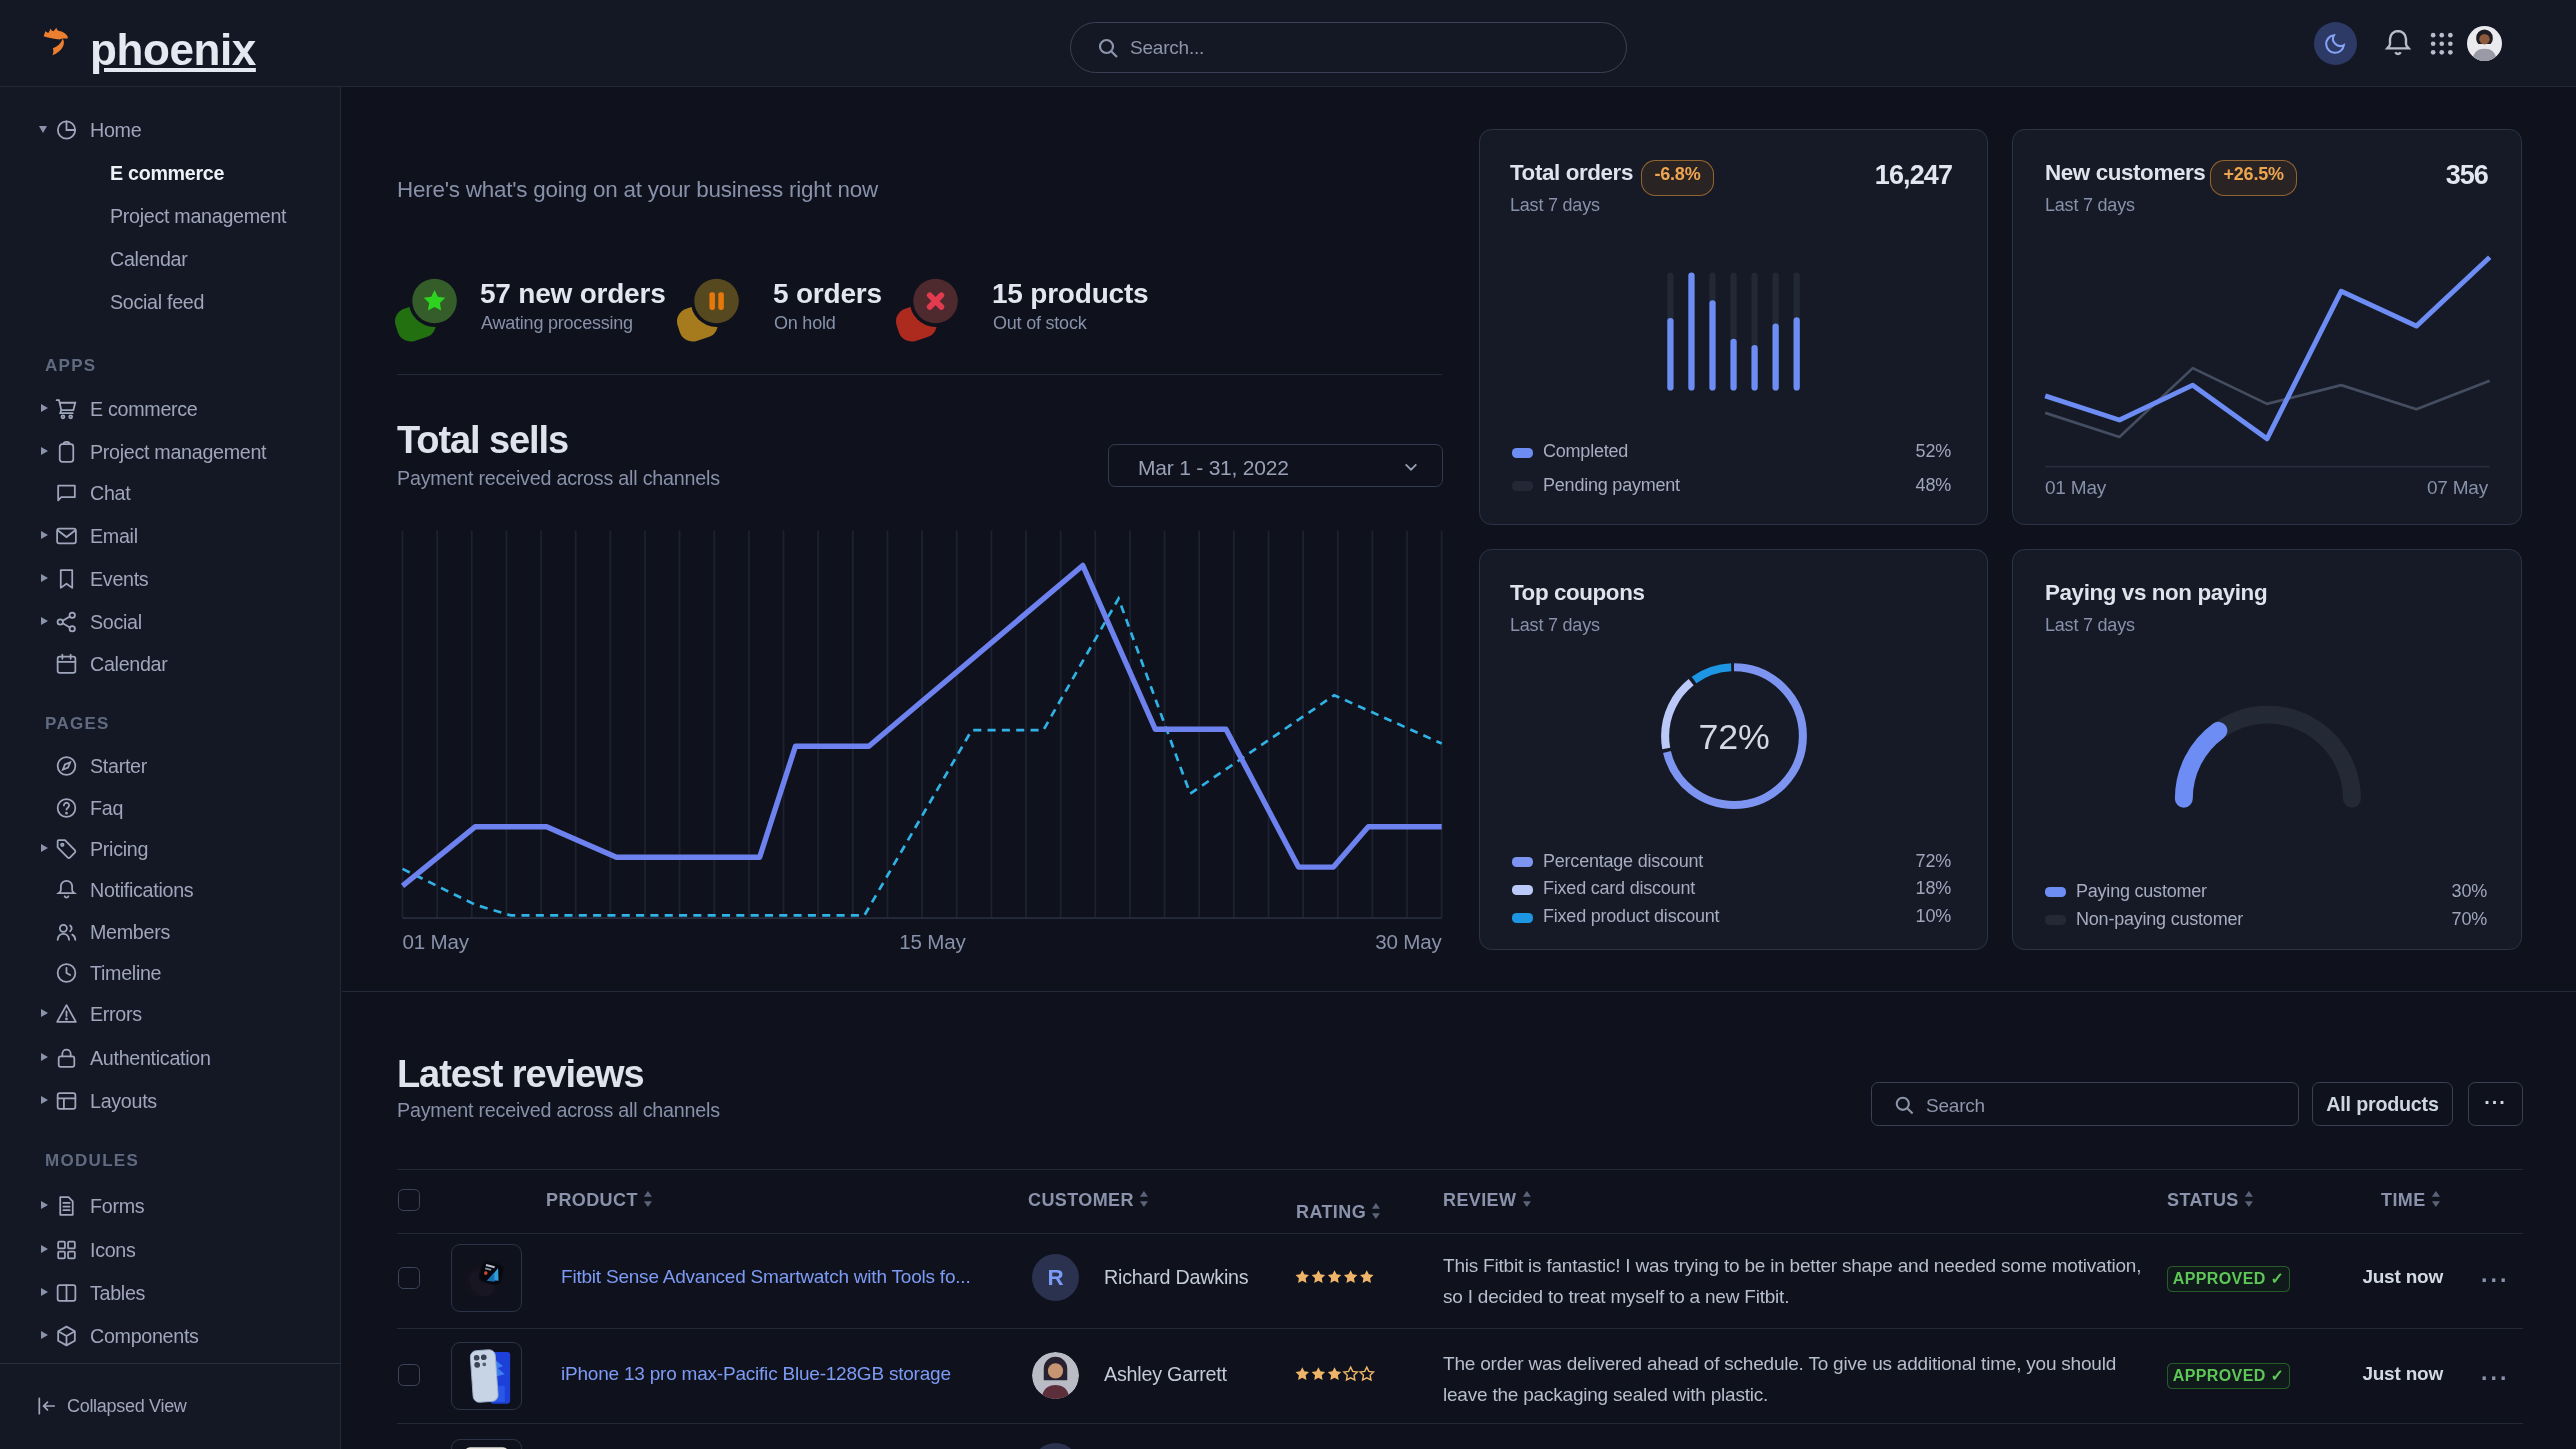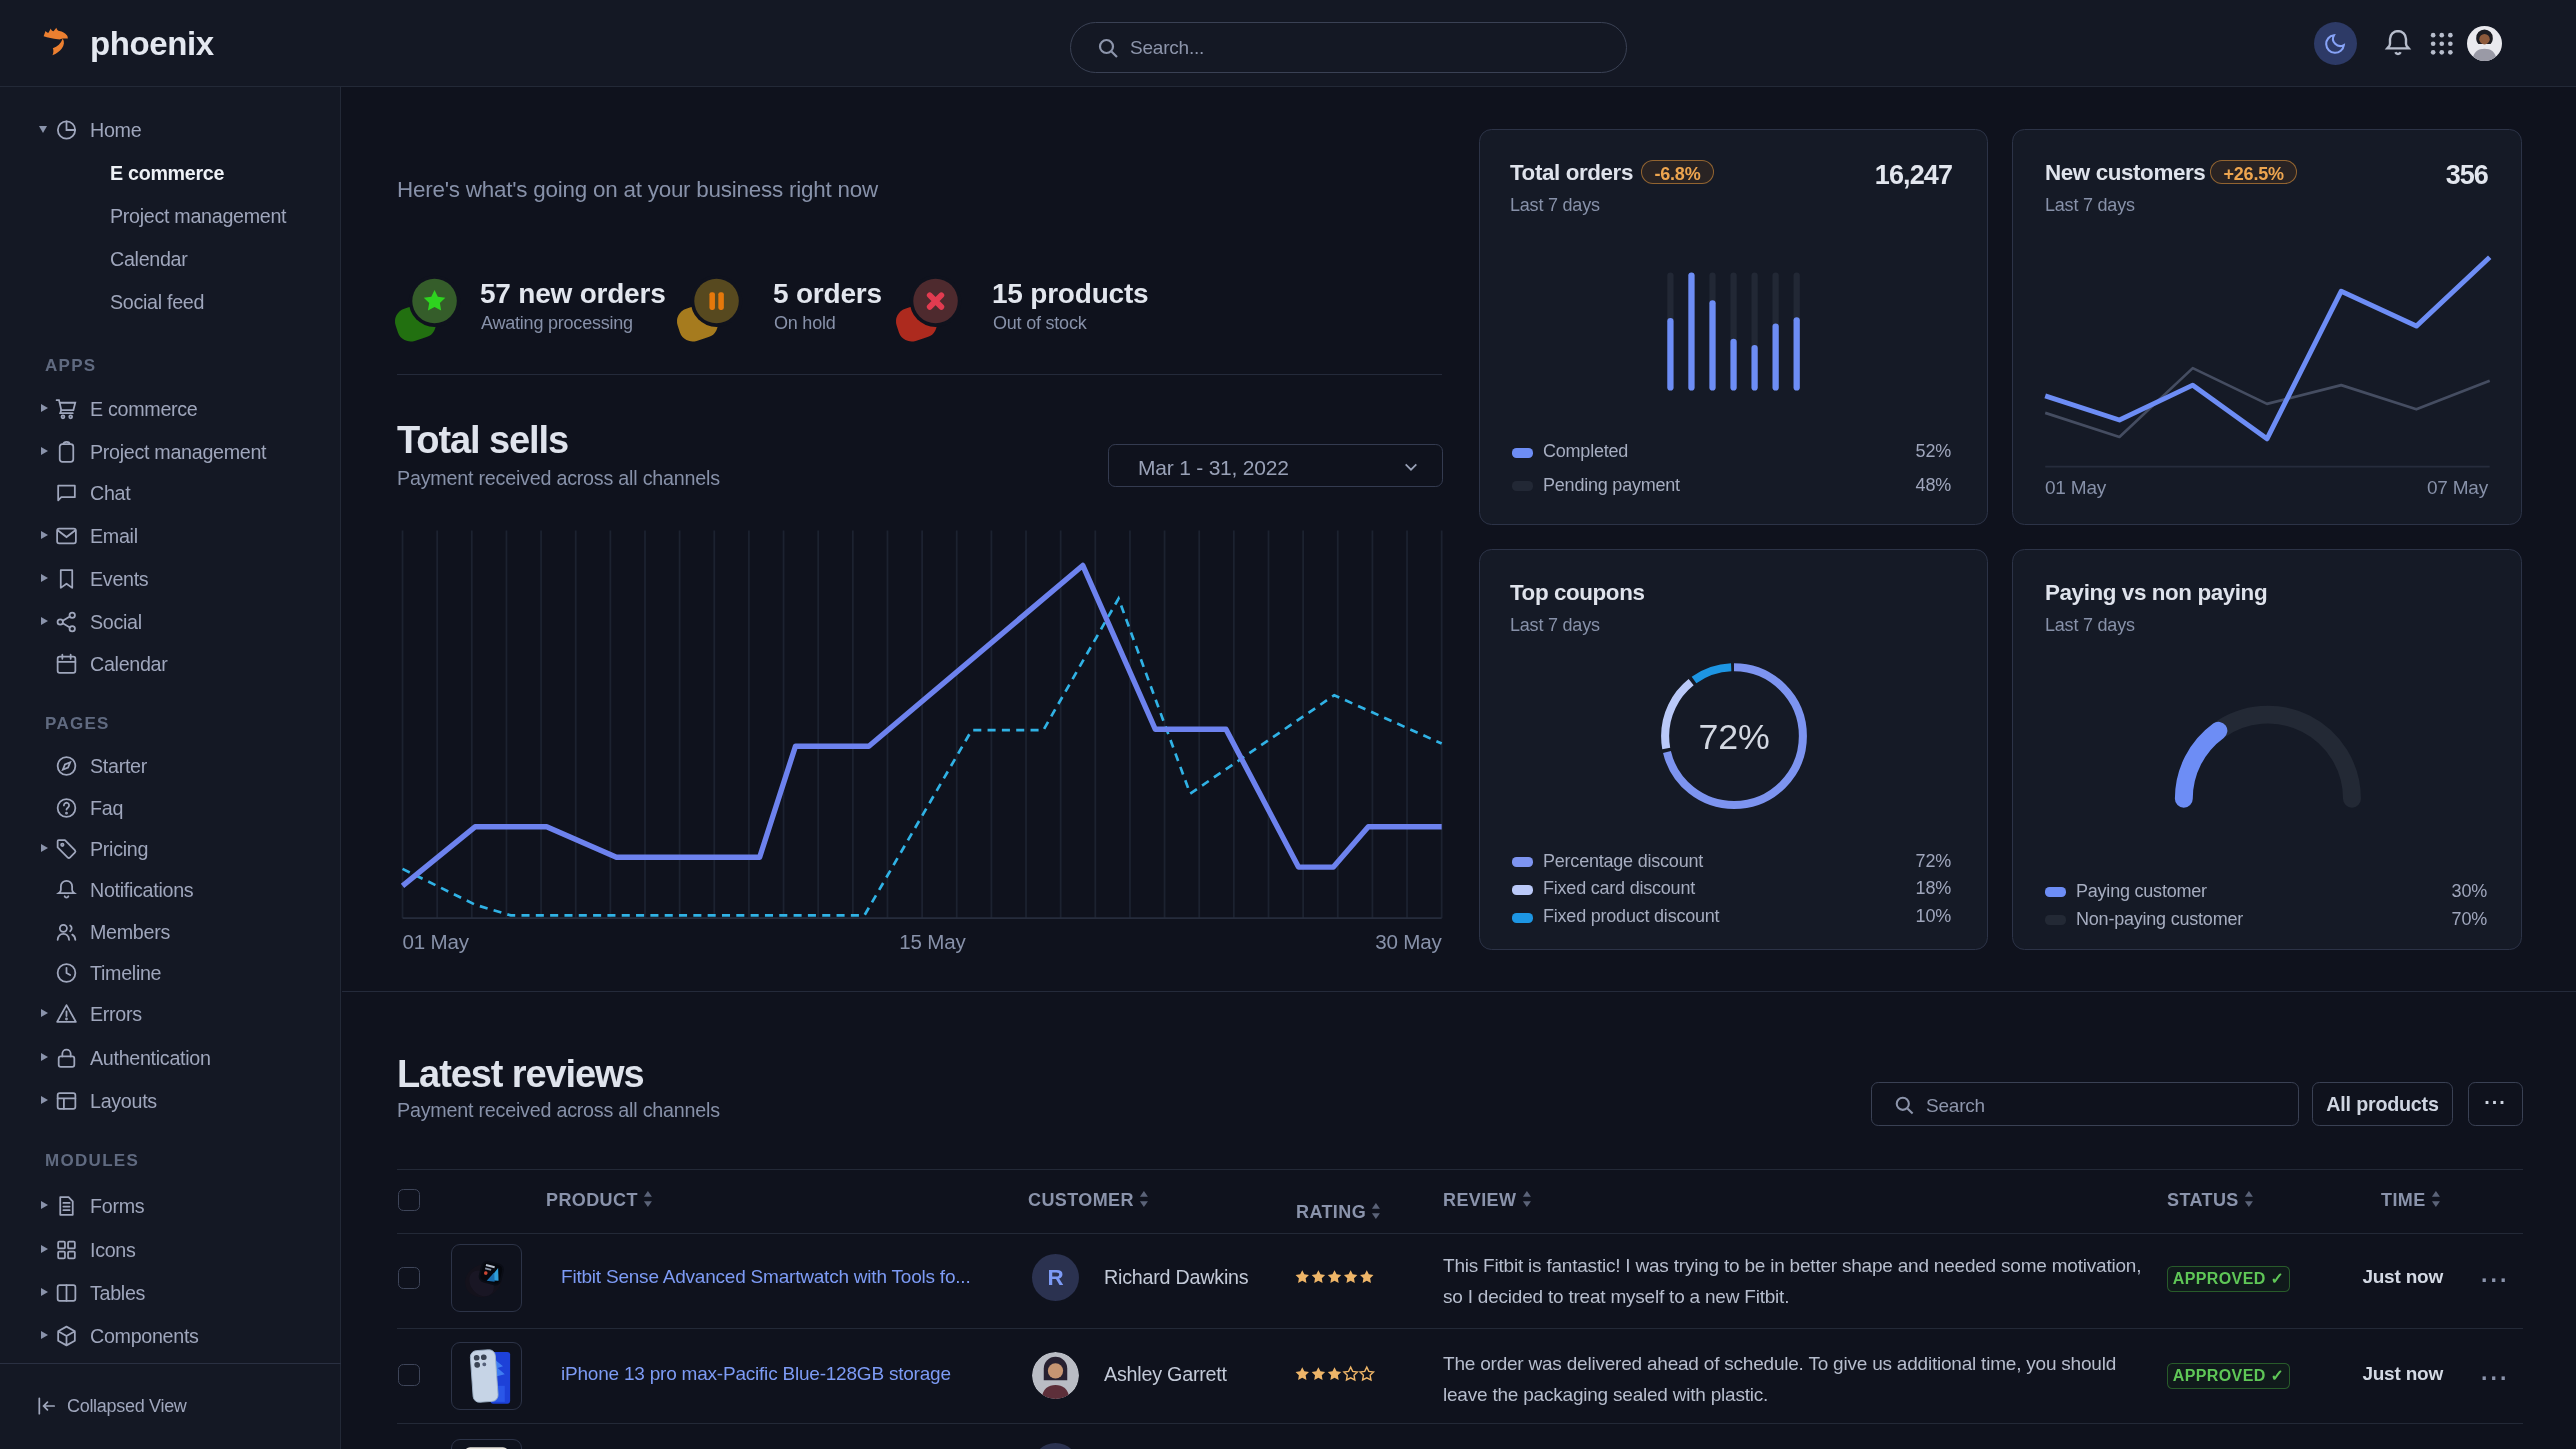--- a/index.html
+++ b/index.html
@@ -8,21 +8,21 @@
   font-family:"Liberation Sans", sans-serif;
   background:#0f121d;
   color:#9fa6bc;
   letter-spacing:-0.015em;
 }
 #app { position:relative; width:2576px; height:1449px; overflow:hidden; }
 .abs { position:absolute; }
 
 
 .navbar { position:absolute; left:0; top:0; width:2576px; height:87px; background:#141824; border-bottom:0.9px solid #232937; z-index:5; }
-.logo-txt { position:absolute; left:90px; top:25px; font-size:33px; font-weight:600; color:#e4e8f0; letter-spacing:-0.4px; }
+.logo-txt { position:absolute; left:90px; top:25px; font-size:44px; font-weight:600; color:#e4e8f0; letter-spacing:-0.4px;text-decoration:underline; }
 .searchpill { position:absolute; left:1070px; top:21.5px; width:557px; height:51px; border:0.9px solid #3a4154; border-radius:26px; }
 .searchpill .ph { position:absolute; left:59px; top:14.3px; font-size:19px; color:#8d95ab; }
 
 
 .sidebar { position:absolute; left:0; top:87px; width:341px; height:1362px; background:#141824; border-right:0.9px solid #232937; z-index:4; }
 .sitem { position:absolute; left:0; width:341px; height:43px; }
 .sitem .caret { position:absolute; left:41px; top:50%; margin-top:-4.5px; width:0; height:0; border-left:7.2px solid #8a93ab; border-top:4.5px solid transparent; border-bottom:4.5px solid transparent; }
 .sitem .caret.down { margin-top:-3.6px; border-top:7.2px solid #8a93ab; border-left:4.5px solid transparent; border-right:4.5px solid transparent; border-bottom:none; left:39px; }
 .sitem .sico { position:absolute; left:54px; top:50%; transform:translateY(-50%); color:#9fa6bc; }
 .sitem .slbl { position:absolute; left:90px; top:50%; transform:translateY(-50%); font-size:19.7px; letter-spacing:-0.3px; color:#9fa6bc; white-space:nowrap; }
@@ -36,21 +36,21 @@
 .psub { position:absolute; left:397px; font-size:19.7px; color:#8791a9; }
 .hline { position:absolute; height:0.9px; background:#242a3a; }
 .stat-num { position:absolute; font-size:28px; font-weight:700; color:#e2e6ee; white-space:nowrap; }
 .stat-sub { position:absolute; font-size:18px; color:#8791a9; white-space:nowrap; }
 .select { position:absolute; left:1108px; top:444px; width:335px; height:43px; border:0.9px solid #343b50; border-radius:7.2px; color:#99a1b7; font-size:21px; }
 .select span { position:absolute; left:29px; top:10.7px; }
 
 
 .card { position:absolute; background:#151a26; border:0.9px solid #2c3347; border-radius:12.5px; }
 .ctitle { position:absolute; font-size:22.4px; font-weight:700; color:#dfe3ec; letter-spacing:-0.4px; white-space:nowrap; }
-.cbadge { position:absolute; height:24px; border:0.9px solid rgba(233,154,60,0.55); background:rgba(229,120,11,0.10); border-radius:14.3px; color:#eda54f; font-size:18px; font-weight:700; line-height:26px; padding:0 12.5px; }
+.cbadge { position:absolute; height:36px; border:0.9px solid rgba(233,154,60,0.55); background:rgba(229,120,11,0.10); border-radius:14.3px; color:#eda54f; font-size:18px; font-weight:700; line-height:26px; padding:0 12.5px; }
 .cvalue { position:absolute; font-size:27px; font-weight:700; color:#e2e6ee; letter-spacing:-0.9px; }
 .cdays { position:absolute; font-size:18px; color:#8791a9; }
 .legrow { position:absolute; font-size:18px; color:#a6adc0; white-space:nowrap; }
 .legpill { position:absolute; width:20.6px; height:9.8px; border-radius:4.5px; }
 .legval { position:absolute; font-size:18px; color:#9fa6bc; text-align:right; }
 
 
 .btn { position:absolute; border:0.9px solid #3a4154; border-radius:7.2px; color:#cfd5e1; font-size:19.7px; font-weight:700; text-align:center; }
 .thead { position:absolute; font-size:18px; font-weight:700; color:#8a93ab; letter-spacing:0.4px; white-space:nowrap; }
 .checkbox { position:absolute; width:22.4px; height:22.4px; border:1.8px solid #3e4559; border-radius:5.4px; }

